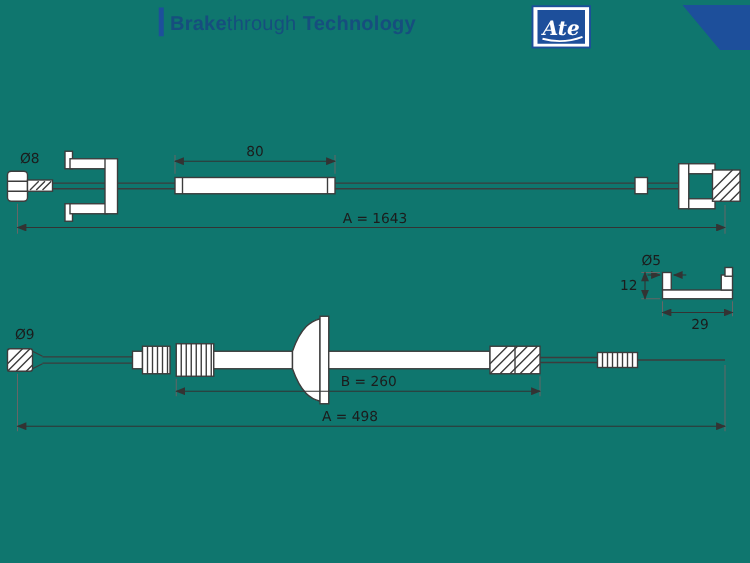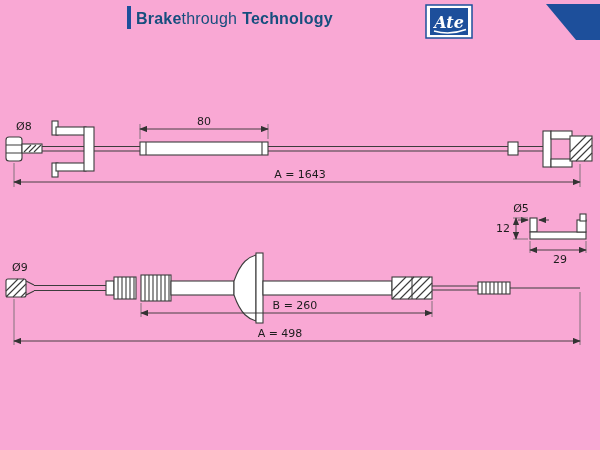--- a/index.html
+++ b/index.html
@@ -1,16 +1,16 @@
 <!DOCTYPE html>
 <html><head>
 <meta charset="utf-8">
 <style>
   html,body{margin:0;padding:0;background:#fff;}
-  .stage{position:relative;width:600px;height:450px;background:#f9a8d4;overflow:hidden;}
+  .stage{position:relative;width:600px;height:450px;background:#0f766e;overflow:hidden;}
   svg{display:block;}
   .ln{stroke:#3c3c3c;stroke-width:1.1;fill:none;}
   .fw{stroke:#3c3c3c;stroke-width:1.1;fill:#fff;}
   .thin{stroke:#666;stroke-width:0.8;fill:none;}
   .dimline{stroke:#333;stroke-width:0.9;fill:none;}
   .dim{font-family:"DejaVu Sans",sans-serif;font-size:11px;fill:#1c1c1c;}
   .brand{font-family:"Liberation Sans",sans-serif;font-size:16px;letter-spacing:0.2px;}
   .logo-script{font-family:"DejaVu Serif",serif;font-size:16px;font-style:italic;font-weight:bold;fill:#ffffff;}
 </style>
 </head>

